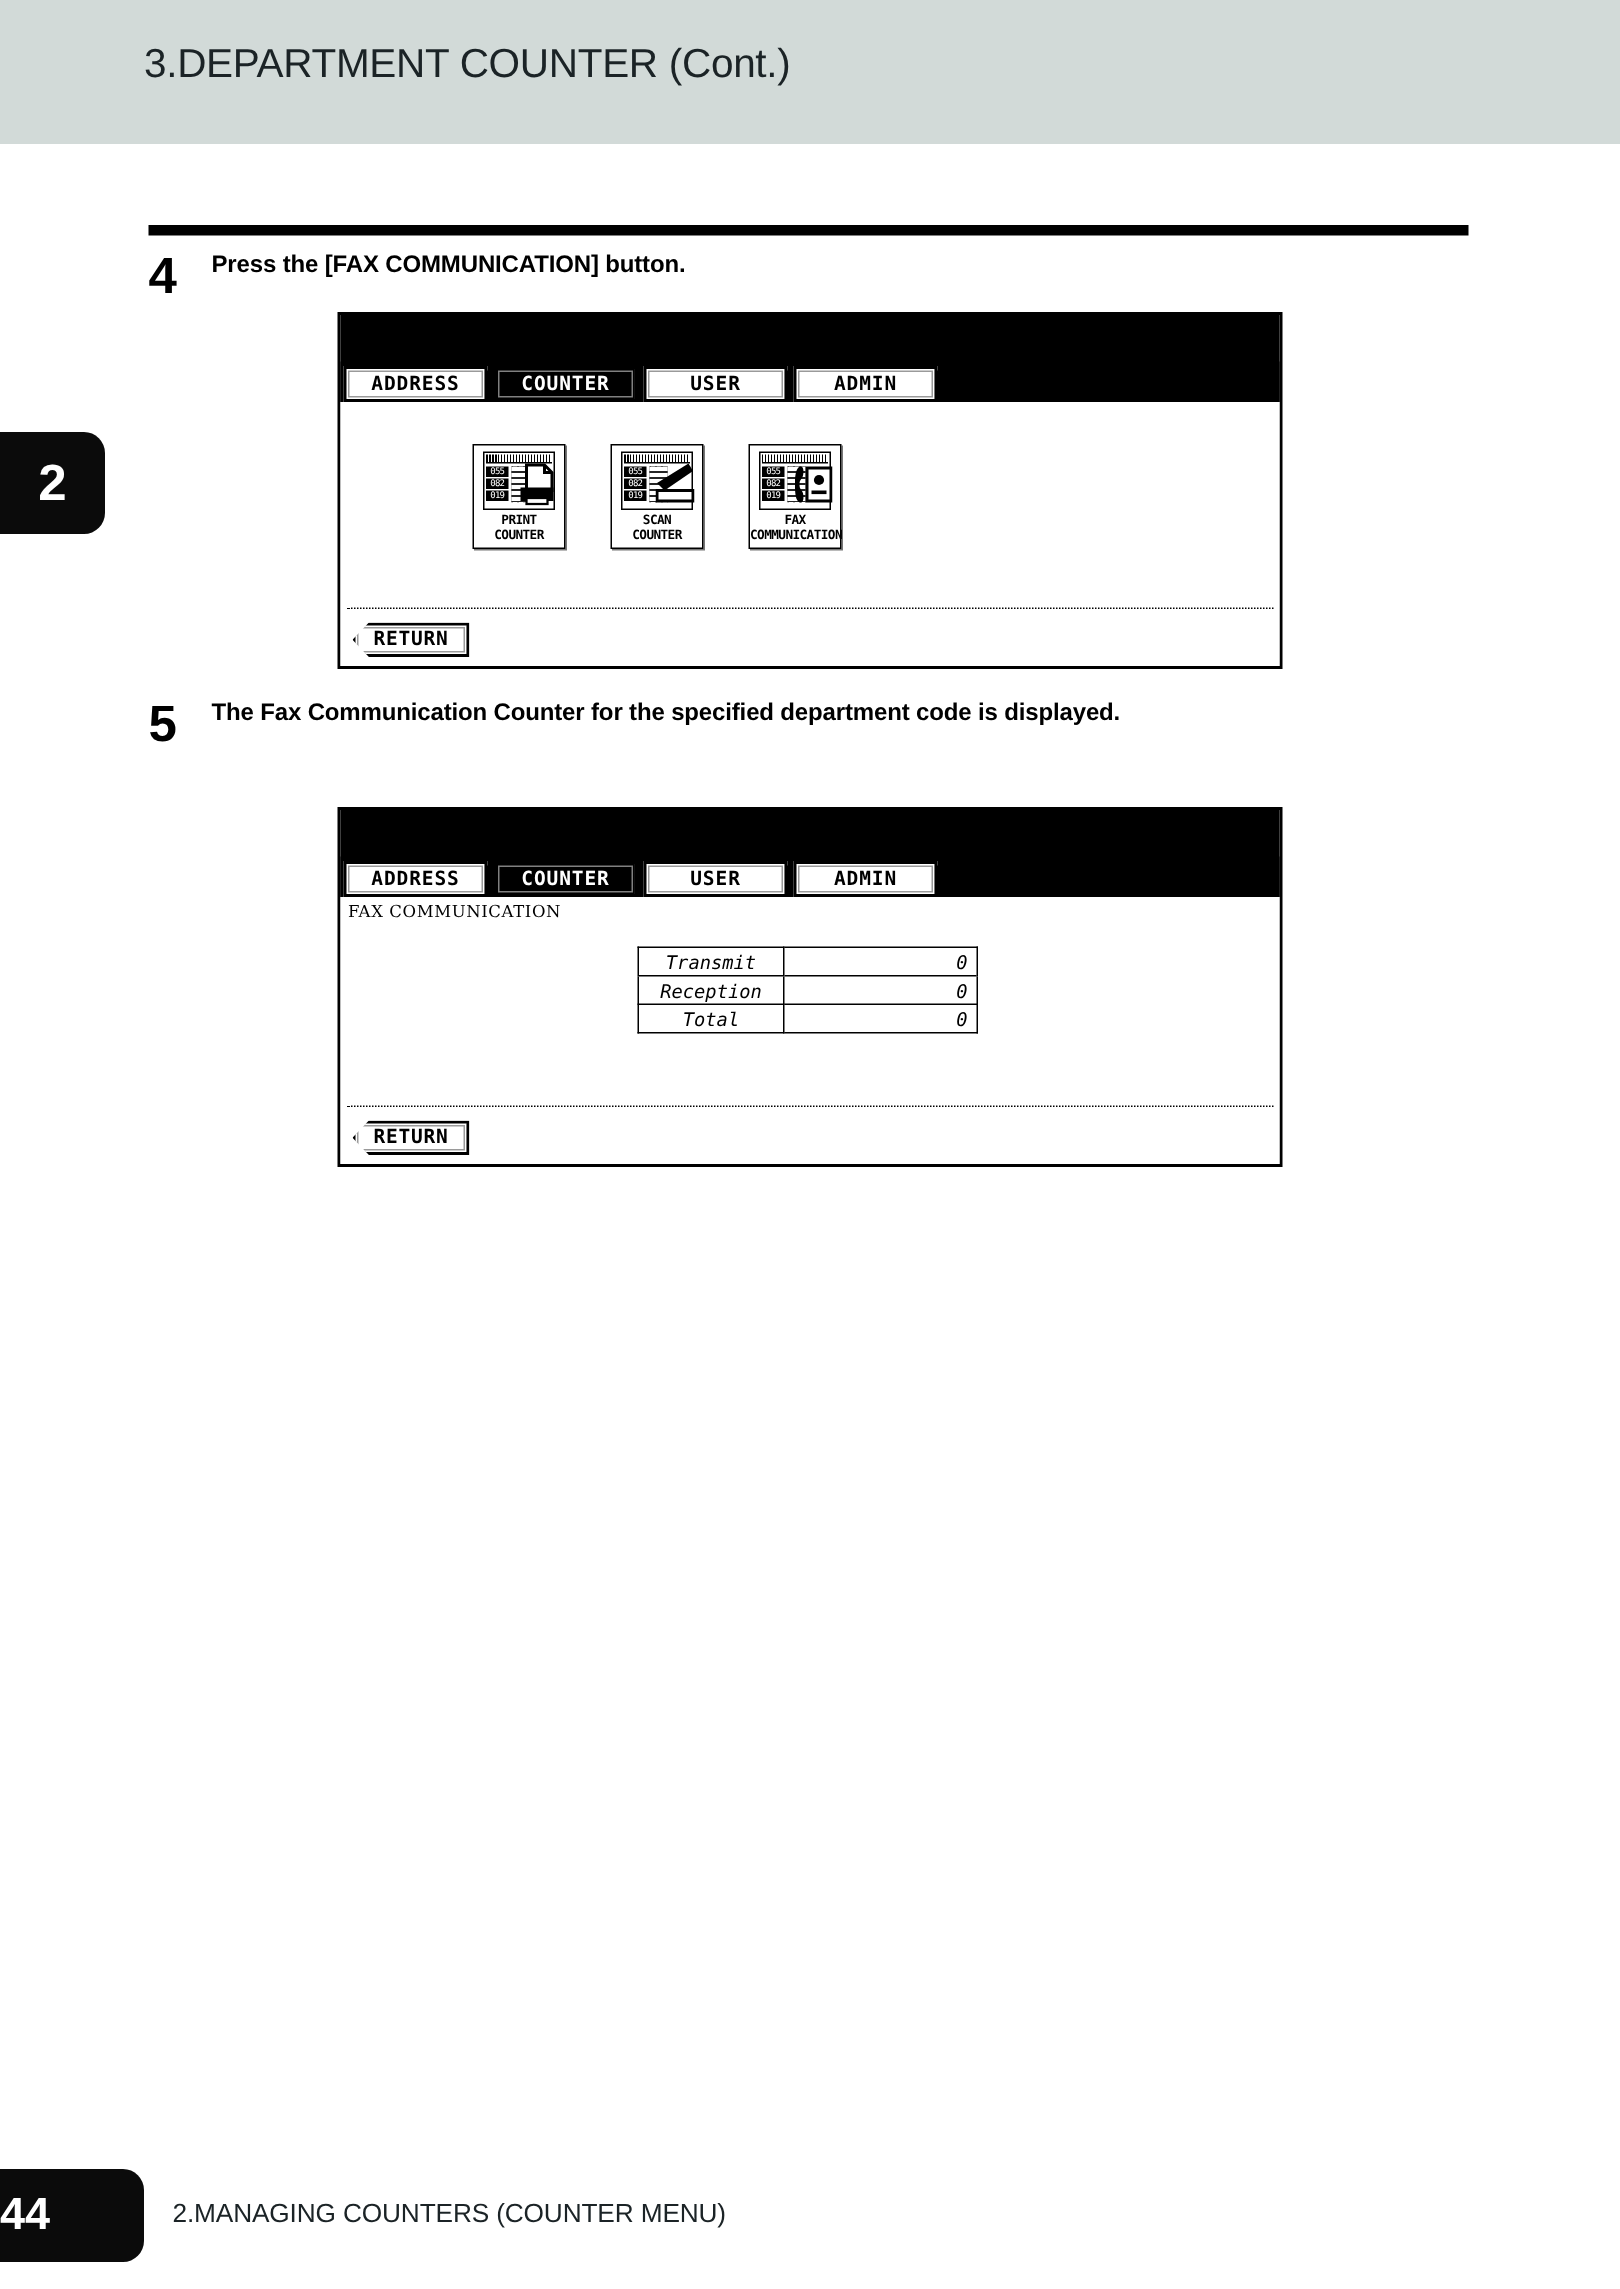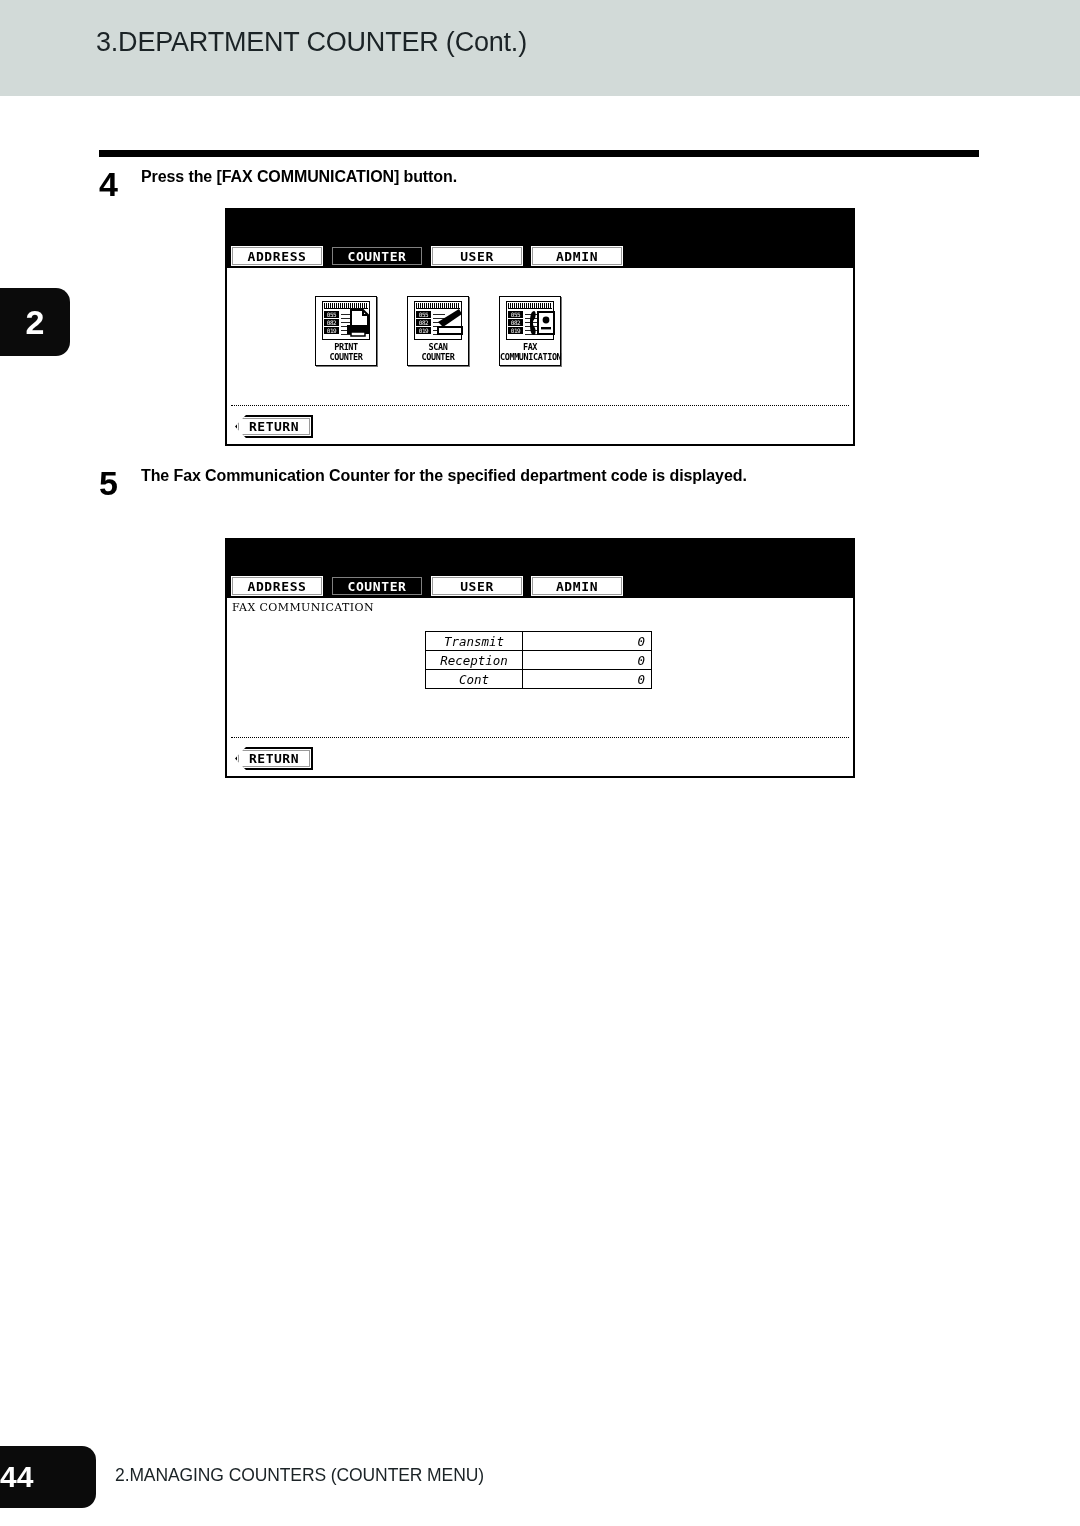--- a/index.html
+++ b/index.html
@@ -481,21 +481,21 @@
         <tbody>
           <tr class="dashed">
             <td class="lbl">Transmit</td>
             <td class="val">0</td>
           </tr>
           <tr>
             <td class="lbl">Reception</td>
             <td class="val">0</td>
           </tr>
           <tr>
-            <td class="lbl">Cont</td>
+            <td class="lbl">Total</td>
             <td class="val">0</td>
           </tr>
         </tbody>
       </table>
 
       <div class="lcd-divider"></div>
       <div class="return-btn">
         <span>RETURN</span>
       </div>
     </div>

